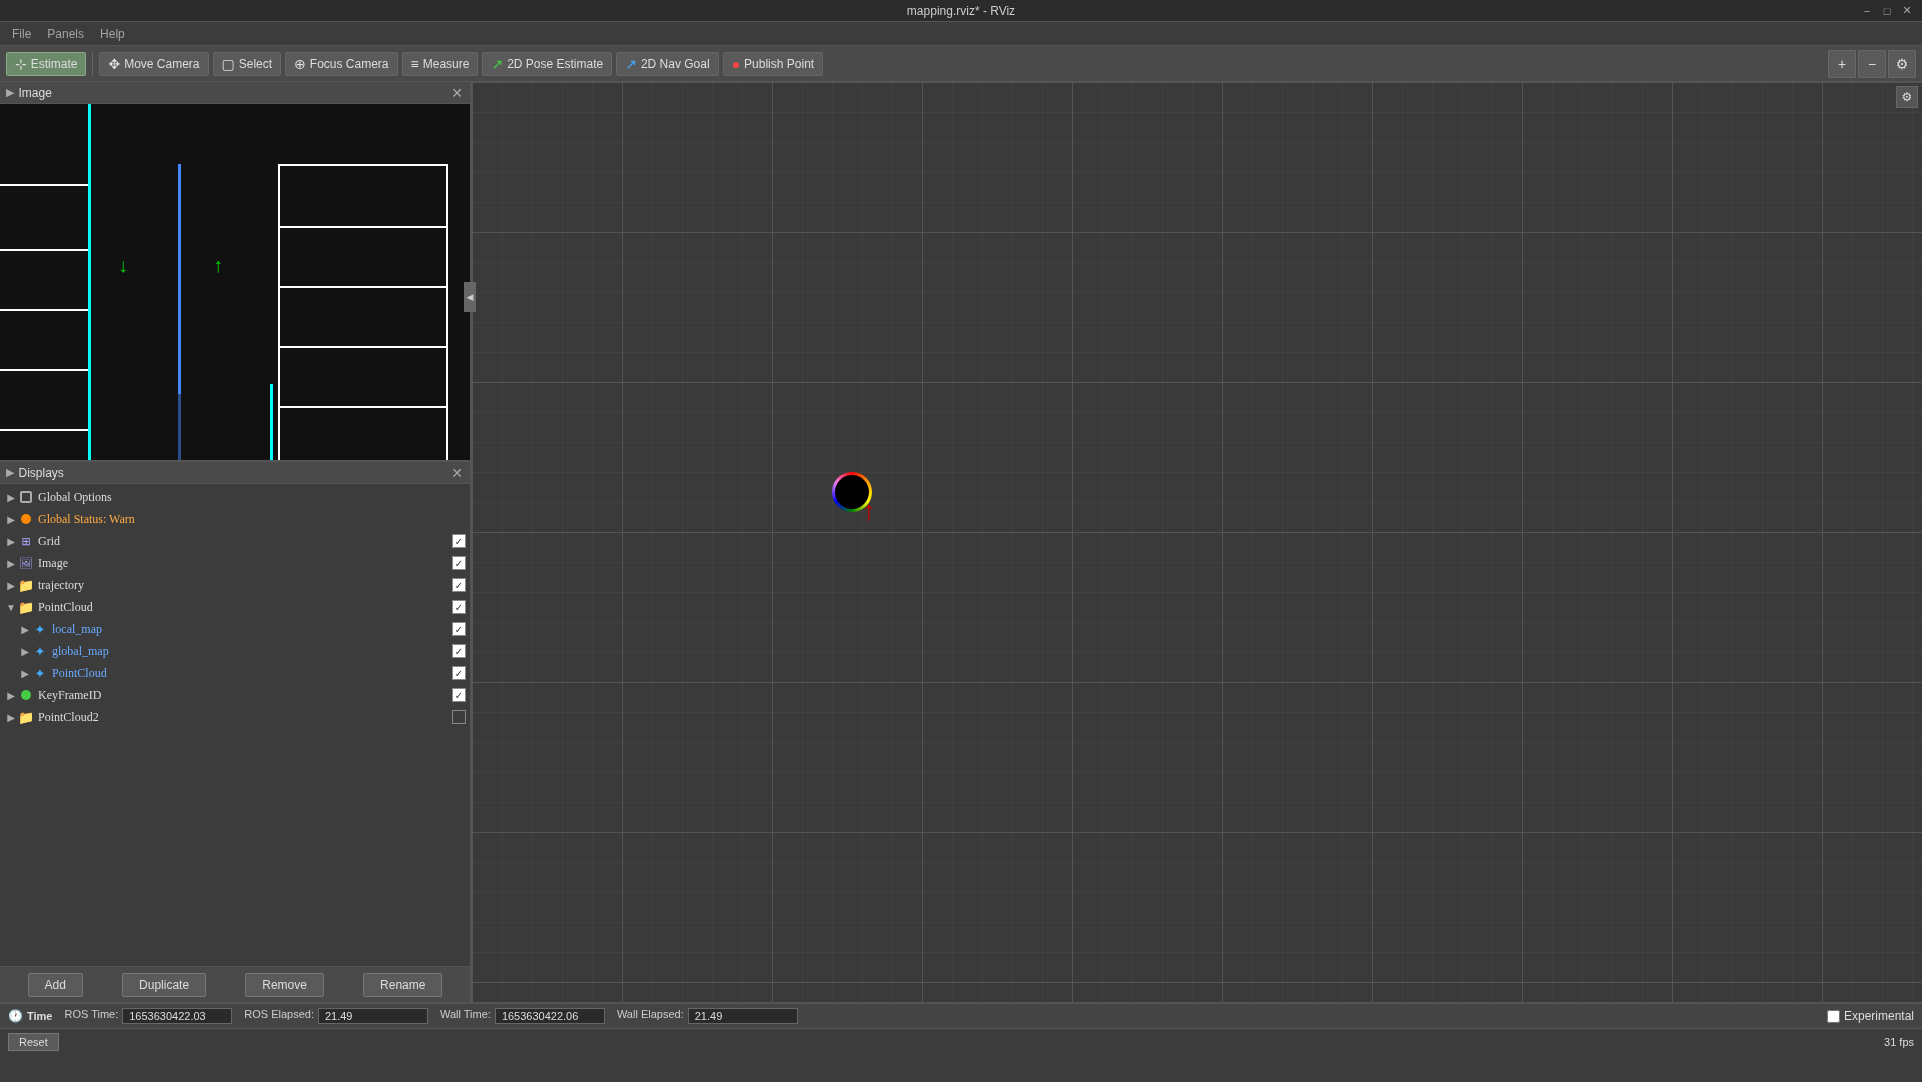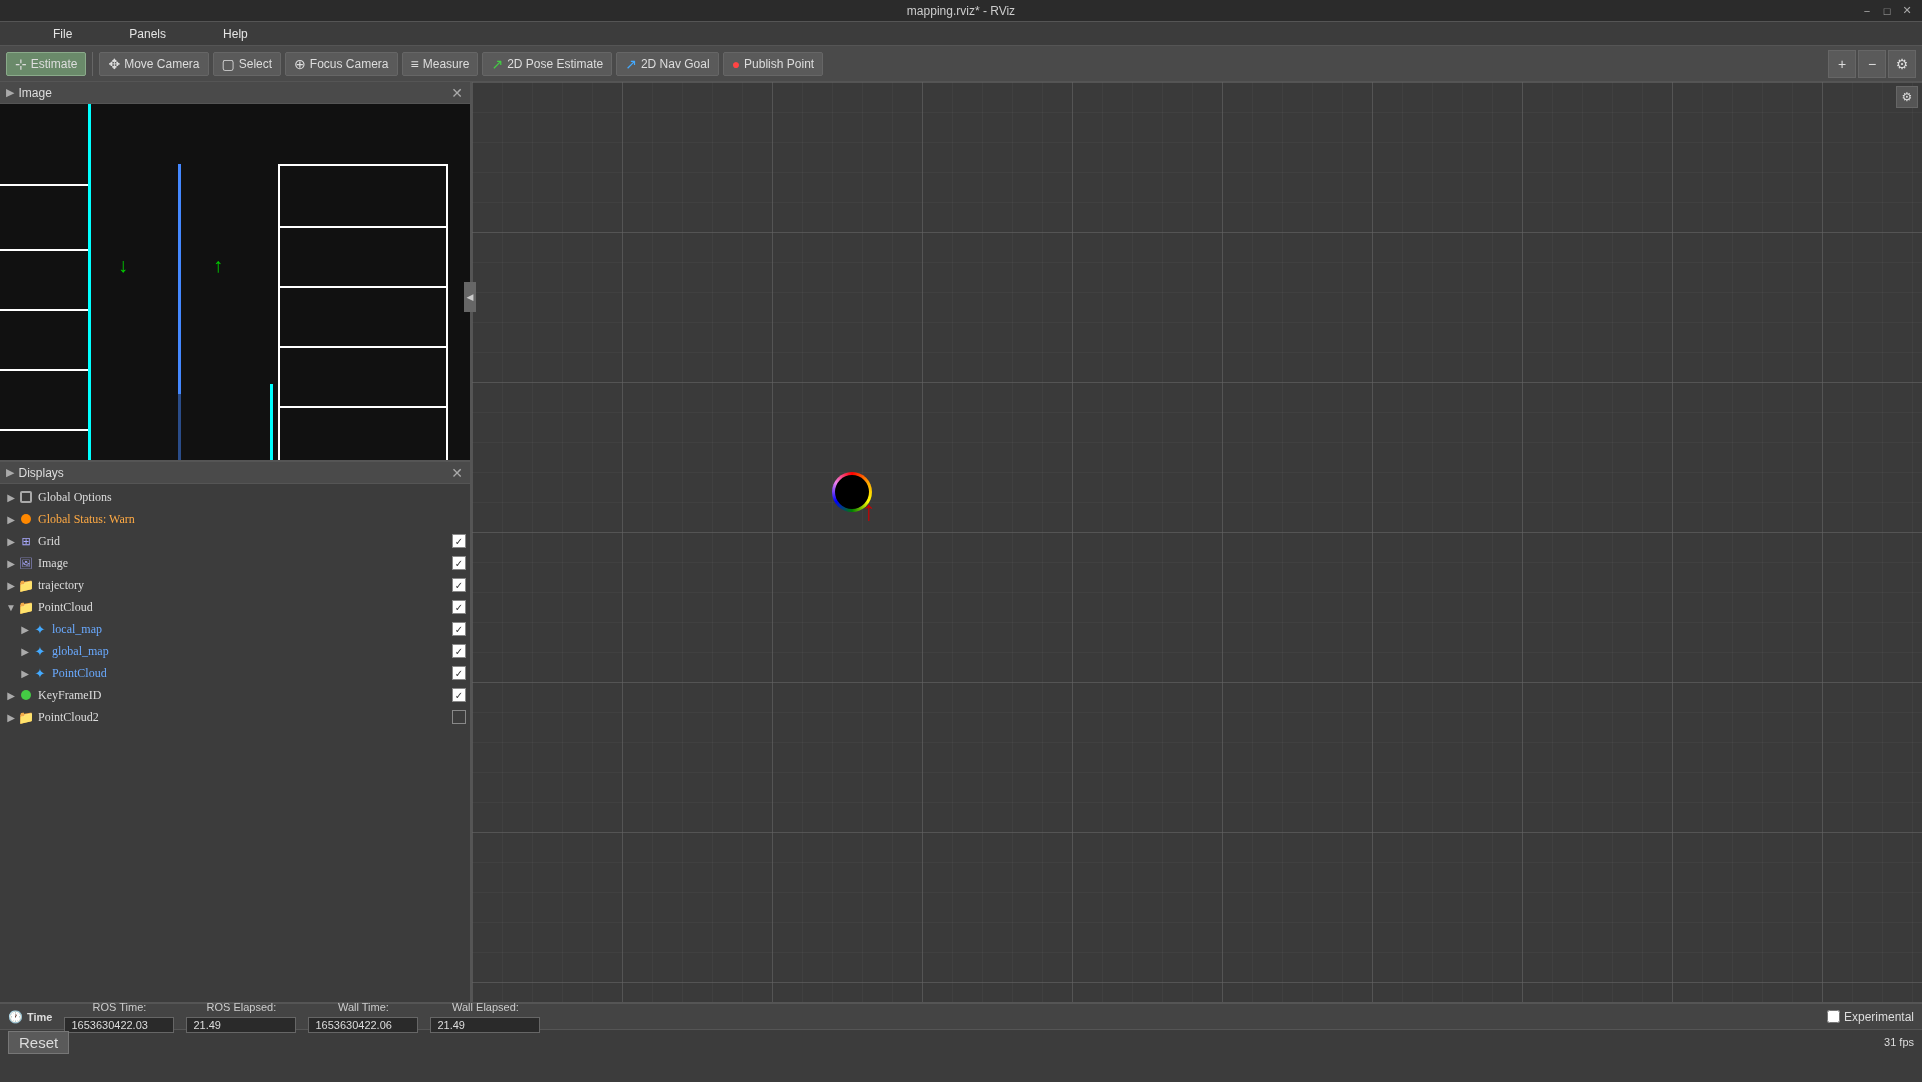--- a/index.html
+++ b/index.html
@@ -48,24 +48,23 @@
       width: 100%;
       height: 24px;
       background: #3c3c3c;
       display: flex;
       align-items: center;
       padding: 0 4px;
       border-bottom: 1px solid #555;
     }
     .menu-item {
       padding: 2px 8px;
-      color: #e5e5e5;
+      color: #a3a3a3;
       cursor: pointer;
       font-size: 12px;
-      margin-left: 41px;
     }
 
     
     #toolbar {
       width: 100%;
       height: 36px;
       background: #4a4a4a;
       display: flex;
       align-items: center;
       padding: 0 6px;
@@ -281,23 +280,22 @@
       height: 26px;
       padding: 0 8px;
       background: #444;
       border-bottom: 1px solid #555;
       gap: 12px;
     }
     .time-icon { color: #aaa; font-size: 12px; }
     .time-label { color: #ddd; font-size: 11px; font-weight: bold; }
     .time-group {
       display: flex;
-      align-items: center;
+      align-items: flex-start;
       gap: 4px;
-      flex-direction: column;
     }
     .time-key { color: #ccc; font-size: 11px; }
     .time-value {
       background: #2a2a2a;
       border: 1px solid #666;
       color: #ddd;
       font-size: 11px;
       padding: 1px 6px;
       min-width: 110px;
     }
@@ -306,21 +304,21 @@
       align-items: center;
       height: 26px;
       padding: 0 8px;
       gap: 12px;
     }
     .reset-btn {
       padding: 2px 10px;
       background: #5a5a5a;
       border: 1px solid #777;
       color: #ddd;
-      font-size: 15px;
+      font-size: 11px;
       cursor: pointer;
     }
     .experimental-area {
       margin-left: auto;
       display: flex;
       align-items: center;
       gap: 4px;
     }
     .fps-display {
       color: #ddd;
@@ -639,20 +637,26 @@
           <div class="display-icon">
             <span class="icon-folder">📁</span>
           </div>
           <span class="display-label">PointCloud2</span>
           <div class="display-check unchecked"></div>
         </div>
 
         <div class="displays-spacer"></div>
       </div>
 
+      <div id="displays-bottom">
+        <button class="action-btn">Add</button>
+        <button class="action-btn">Duplicate</button>
+        <button class="action-btn">Remove</button>
+        <button class="action-btn">Rename</button>
+      </div>
     </div>
 
     <div class="panel-toggle-arrow">◀</div>
   </div>
 
   <div id="viewport">
 
     <svg class="grid-bg" xmlns="http://www.w3.org/2000/svg" width="100%" height="100%">
       <defs>
         <pattern id="smallGrid" width="30" height="30" patternUnits="userSpaceOnUse">

